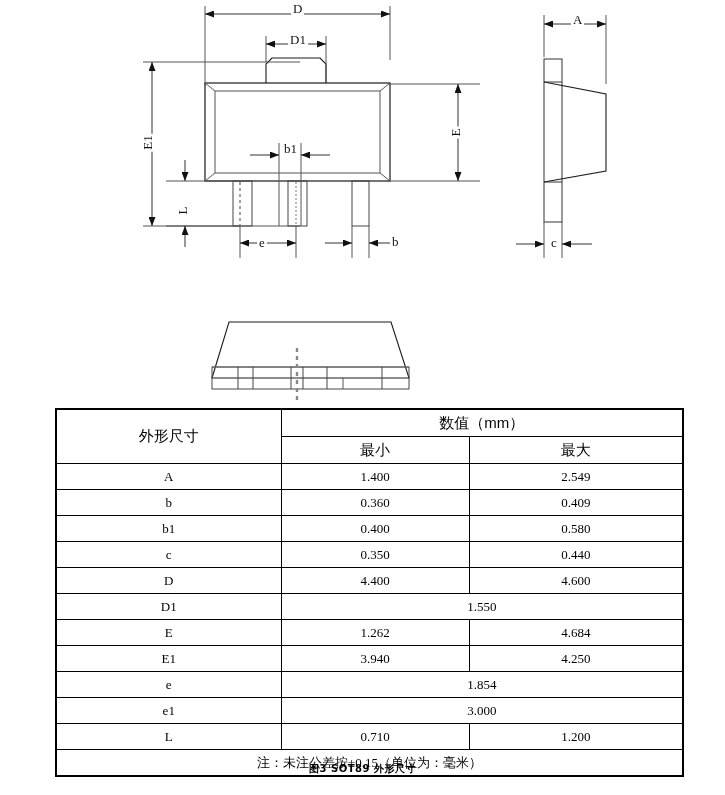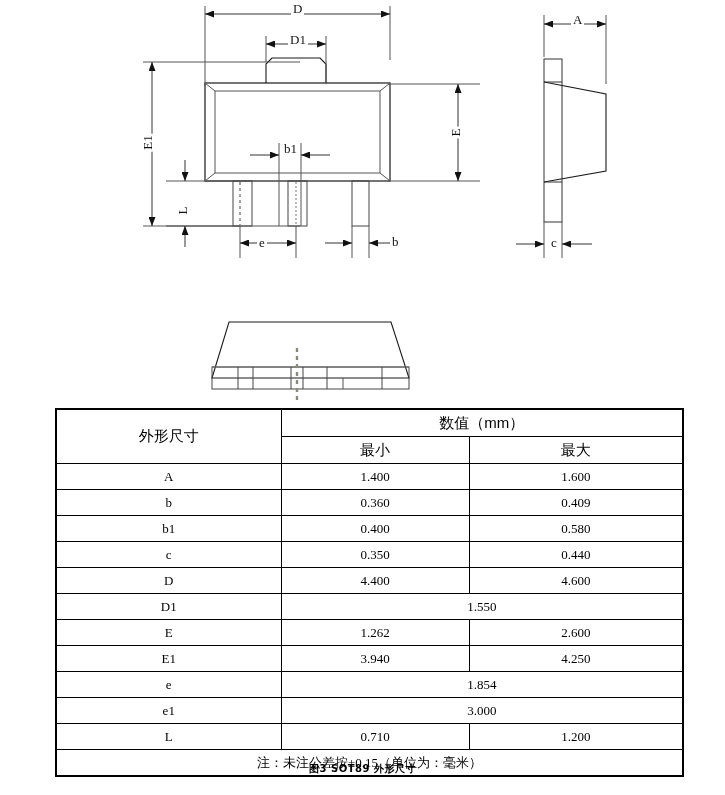--- a/index.html
+++ b/index.html
@@ -194,21 +194,21 @@
     </tr>
     <tr>
       <td class="cn">最小</td>
       <td class="cn">最大</td>
     </tr>
   </thead>
   <tbody id="tbody">
       <tr>
         <td>A</td>
         <td>1.400</td>
-        <td>1.600</td>
+        <td>2.549</td>
       </tr>
       <tr>
         <td>b</td>
         <td>0.360</td>
         <td>0.409</td>
       </tr>
       <tr>
         <td>b1</td>
         <td>0.400</td>
         <td>0.580</td>
@@ -223,21 +223,21 @@
         <td>4.400</td>
         <td>4.600</td>
       </tr>
       <tr>
         <td>D1</td>
         <td colspan="2">1.550</td>
       </tr>
       <tr>
         <td>E</td>
         <td>1.262</td>
-        <td>2.600</td>
+        <td>4.684</td>
       </tr>
       <tr>
         <td>E1</td>
         <td>3.940</td>
         <td>4.250</td>
       </tr>
       <tr>
         <td>e</td>
         <td colspan="2">1.854</td>
       </tr>

